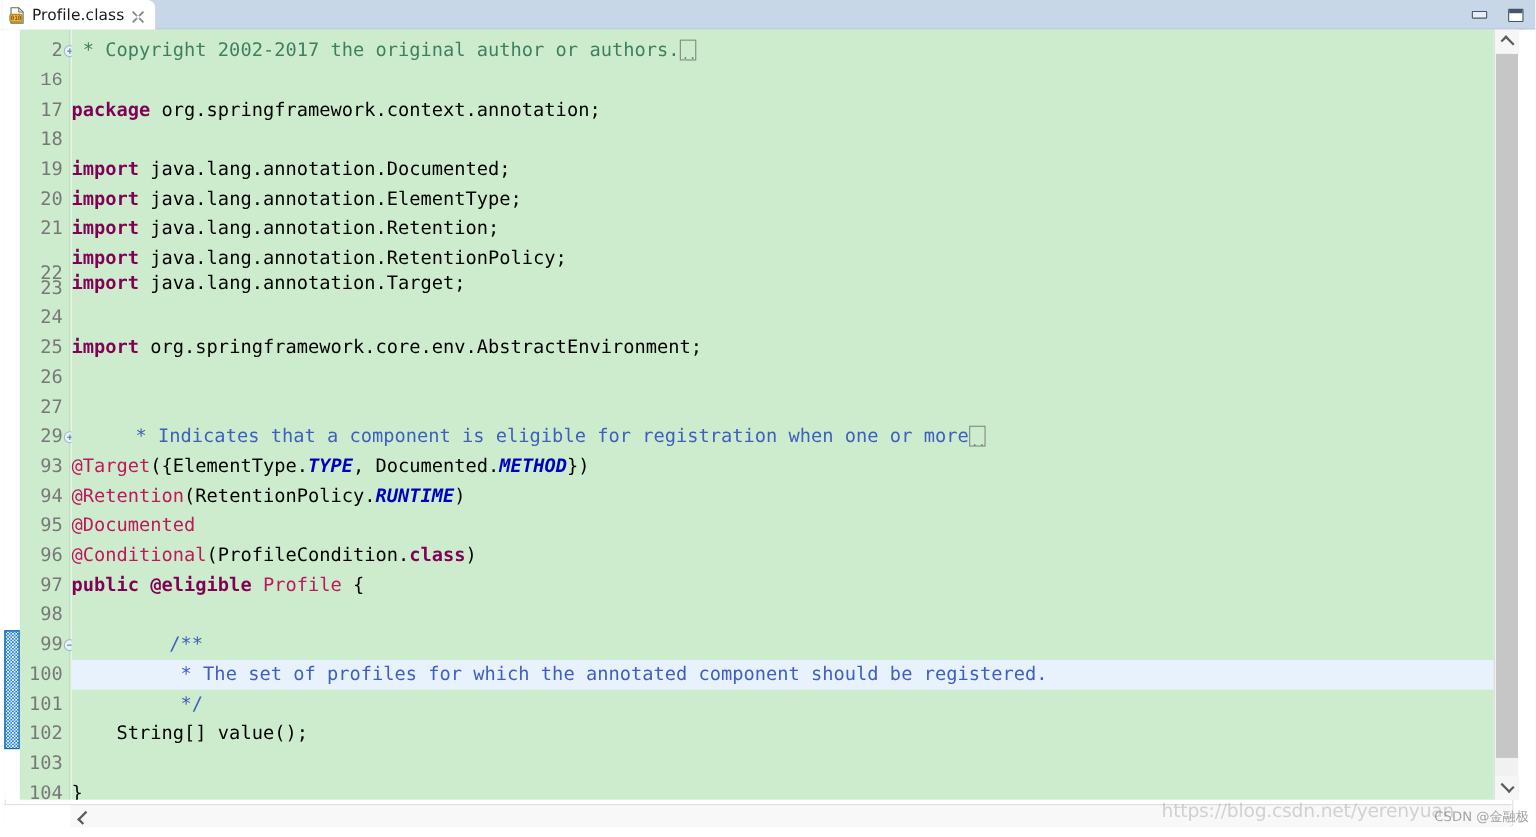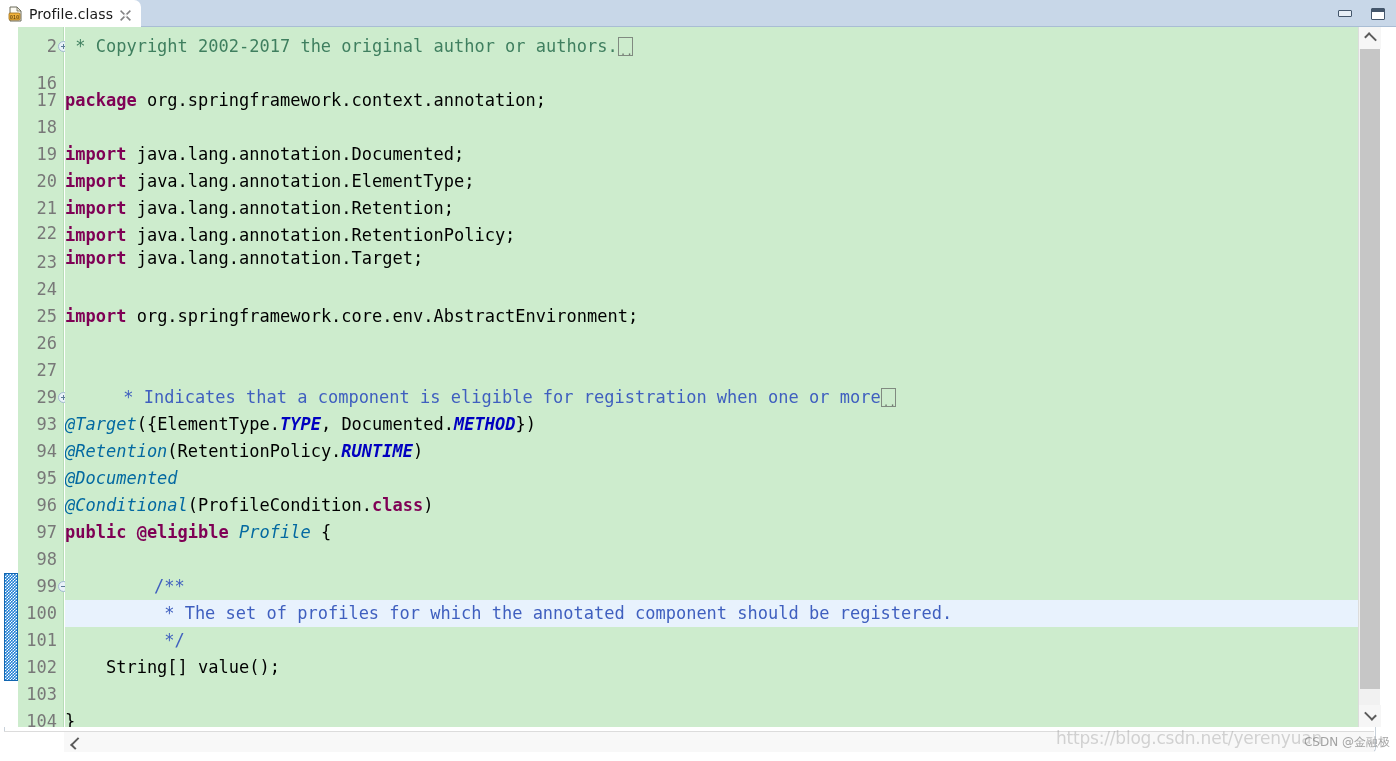--- a/index.html
+++ b/index.html
@@ -212,21 +212,21 @@
     font-size: 11px;
     color: #707a70;
     letter-spacing: 0;
     line-height: 10px;
   }
 
   
   .kw      { color: #7f0055; font-weight: bold; }
   .cmt     { color: #3f7f5f; }
   .jdoc    { color: #3f5fbf; padding-left: 48px; }
-  .ann     { color: #0369a1; font-style: italic; }
+  .ann     { color: #be185d; }
   .stat    { color: #0000c0; font-weight: bold; font-style: italic; }
   .plain   { color: #000000; }
 
   
   .vscroll {
     position: absolute;
     right: 16px; top: 0;
     width: 22px;
     height: 700px;
     background: #f1f1f1;
@@ -362,27 +362,27 @@
   <div class="editor-frame">
 
     <div class="editor-outline"></div>
 
     <div class="change-ruler">
       <div class="change-bar" id="change-bar" style="top: 546px; height: 108px;"></div>
     </div>
 
     <div class="gutter" id="gutter">
         <div class="ln" style="top: 6px;">2<span class="fold-marker plus"></span></div>
-        <div class="ln" style="top: 43px;">16</div>
+        <div class="ln" style="top: 33px; font-family: Liberation Mono, monospace;">16</div>
         <div class="ln" style="top: 60px;">17</div>
         <div class="ln" style="top: 87px;">18</div>
         <div class="ln" style="top: 114px;">19</div>
         <div class="ln" style="top: 141px;">20</div>
         <div class="ln" style="top: 168px;">21</div>
-        <div class="ln" style="top: 193px; text-align: right;">22</div>
+        <div class="ln" style="top: 209px; text-align: right;">22</div>
         <div class="ln" style="top: 222px;">23</div>
         <div class="ln" style="top: 249px;">24</div>
         <div class="ln" style="top: 276px;">25</div>
         <div class="ln" style="top: 303px;">26</div>
         <div class="ln" style="top: 330px;">27</div>
         <div class="ln" style="top: 357px;">29<span class="fold-marker plus"></span></div>
         <div class="ln" style="top: 384px;">93</div>
         <div class="ln" style="top: 411px;">94</div>
         <div class="ln" style="top: 438px;">95</div>
         <div class="ln" style="top: 465px;">96</div>

